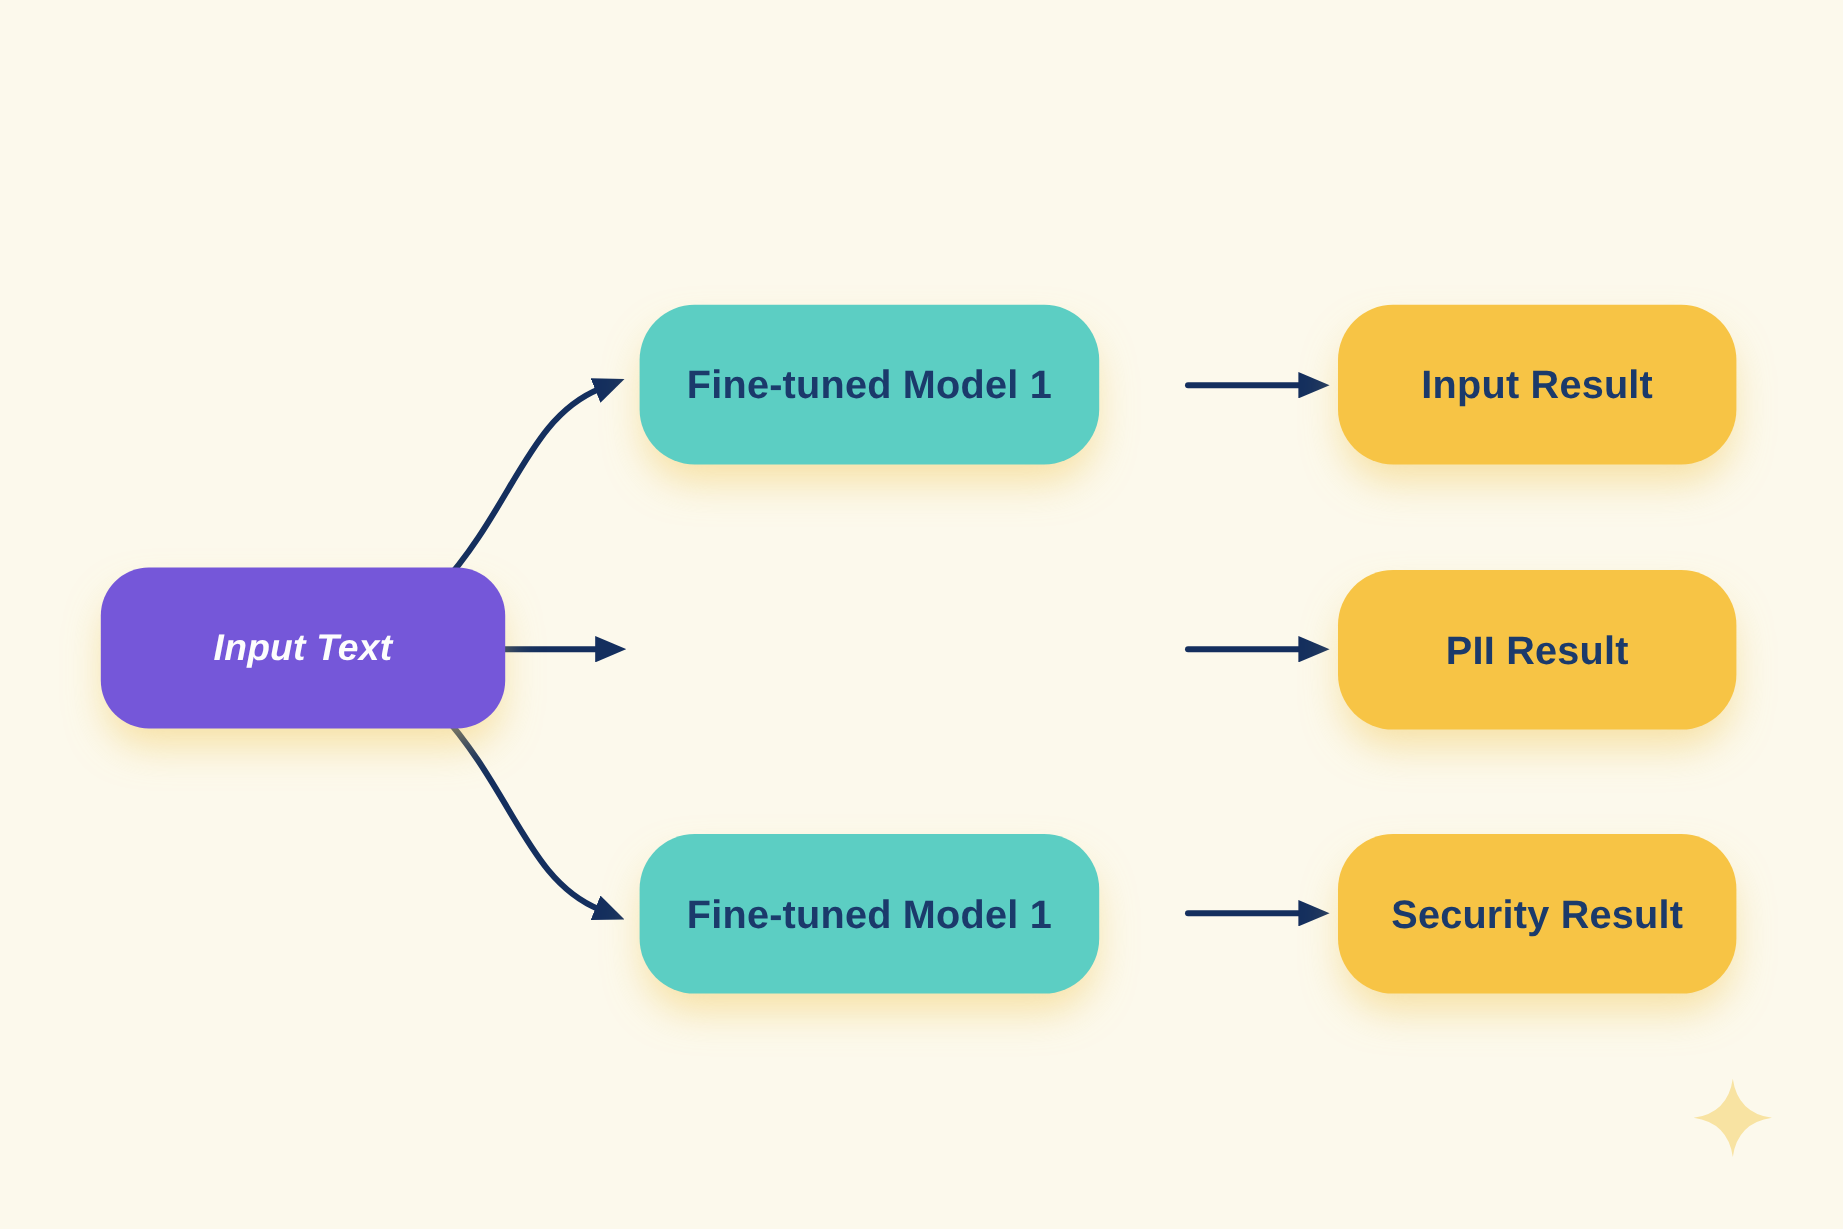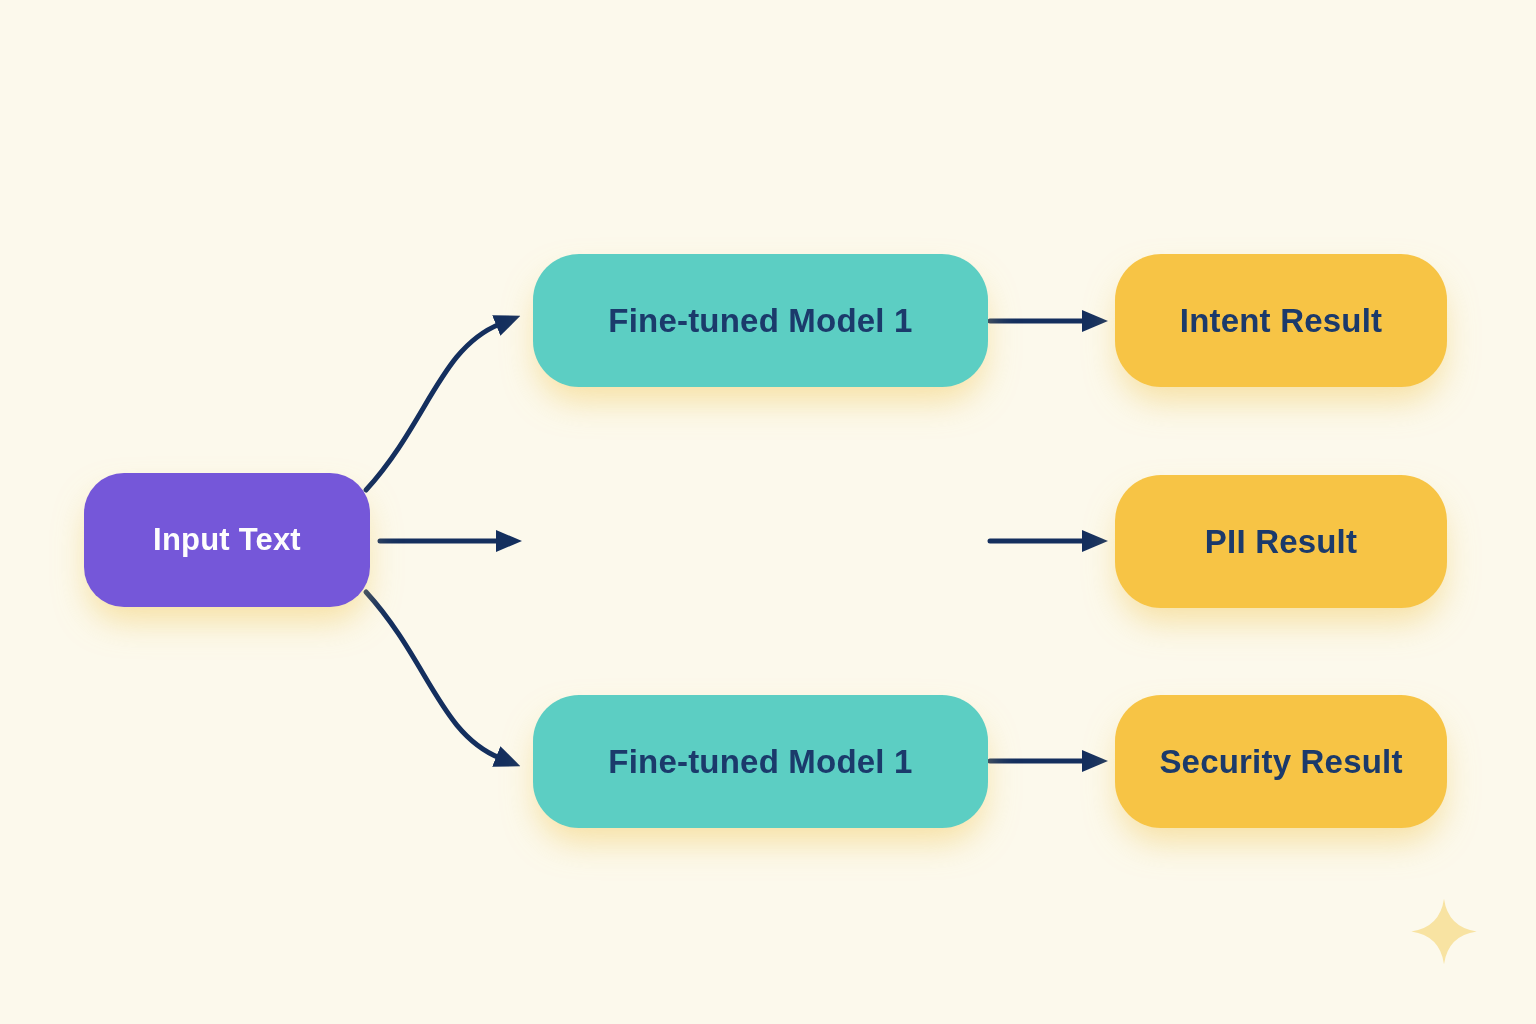--- a/index.html
+++ b/index.html
@@ -47,30 +47,31 @@
     align-items: center;
     justify-content: center;
     text-align: center;
     font-weight: 700;
     letter-spacing: 0.2px;
     box-shadow: 0 18px 32px -4px var(--shadow);
   }
   .node-input {
     left: 84px;
     top: 473px;
-    width: 286px;
+    width: 337px;
     height: 134px;
     border-radius: 40px;
     background: var(--purple);
     color: var(--text-light);
     font-size: 31px;
+    font-style: italic;
   }
   .node-model {
     left: 533px;
-    width: 455px;
+    width: 383px;
     height: 133px;
     border-radius: 46px;
     background: var(--teal);
     color: var(--text-navy);
     font-size: 33px;
   }
   .node-result {
     left: 1115px;
     width: 332px;
     height: 133px;
@@ -115,21 +116,21 @@
   </div>
 
   <div class="node node-model row-1">
     <span>Fine-tuned Model 1</span>
   </div>
   <div class="node node-model row-3">
     <span>Fine-tuned Model 1</span>
   </div>
 
   <div class="node node-result row-1">
-    <span>Intent Result</span>
+    <span>Input Result</span>
   </div>
   <div class="node node-result row-2">
     <span>PII Result</span>
   </div>
   <div class="node node-result row-3">
     <span>Security Result</span>
   </div>
 
   <svg class="sparkle" viewBox="0 0 100 100">
     <path d="M50 2 Q56 44 98 50 Q56 56 50 98 Q44 56 2 50 Q44 44 50 2 Z"></path>

